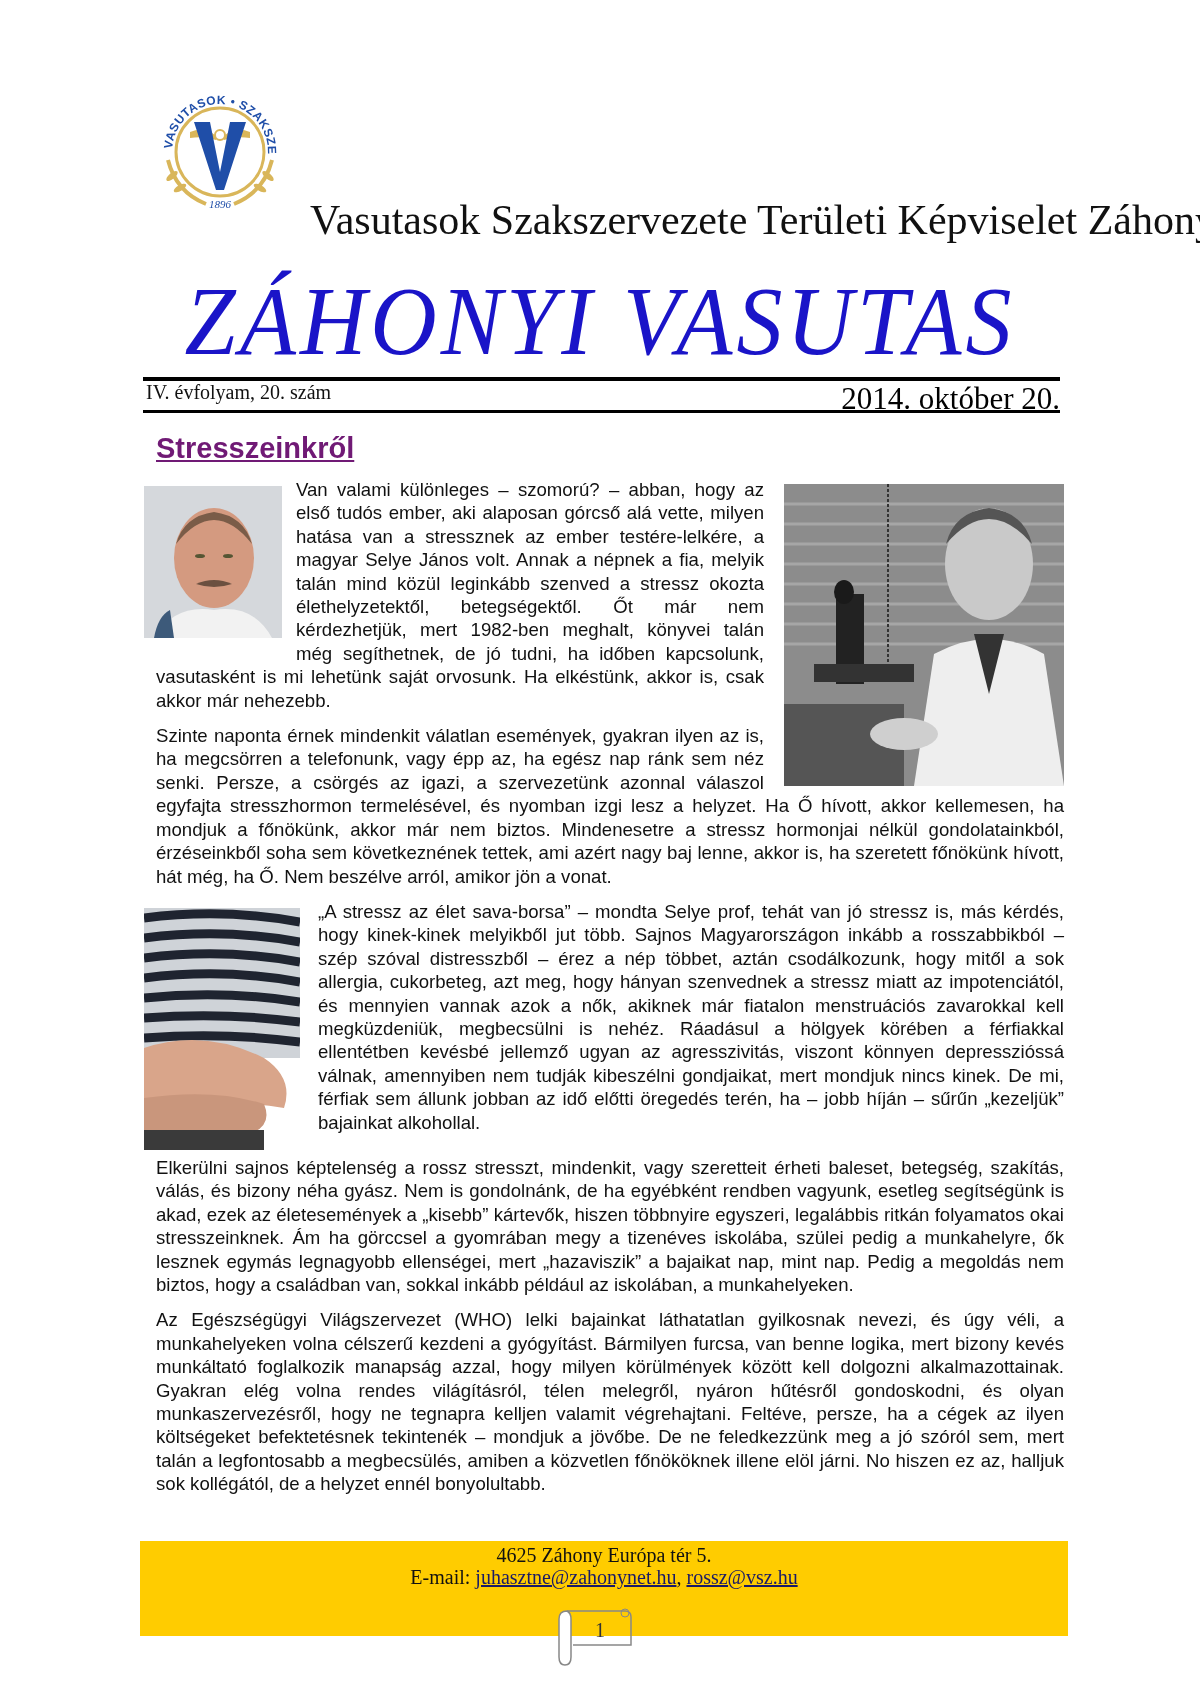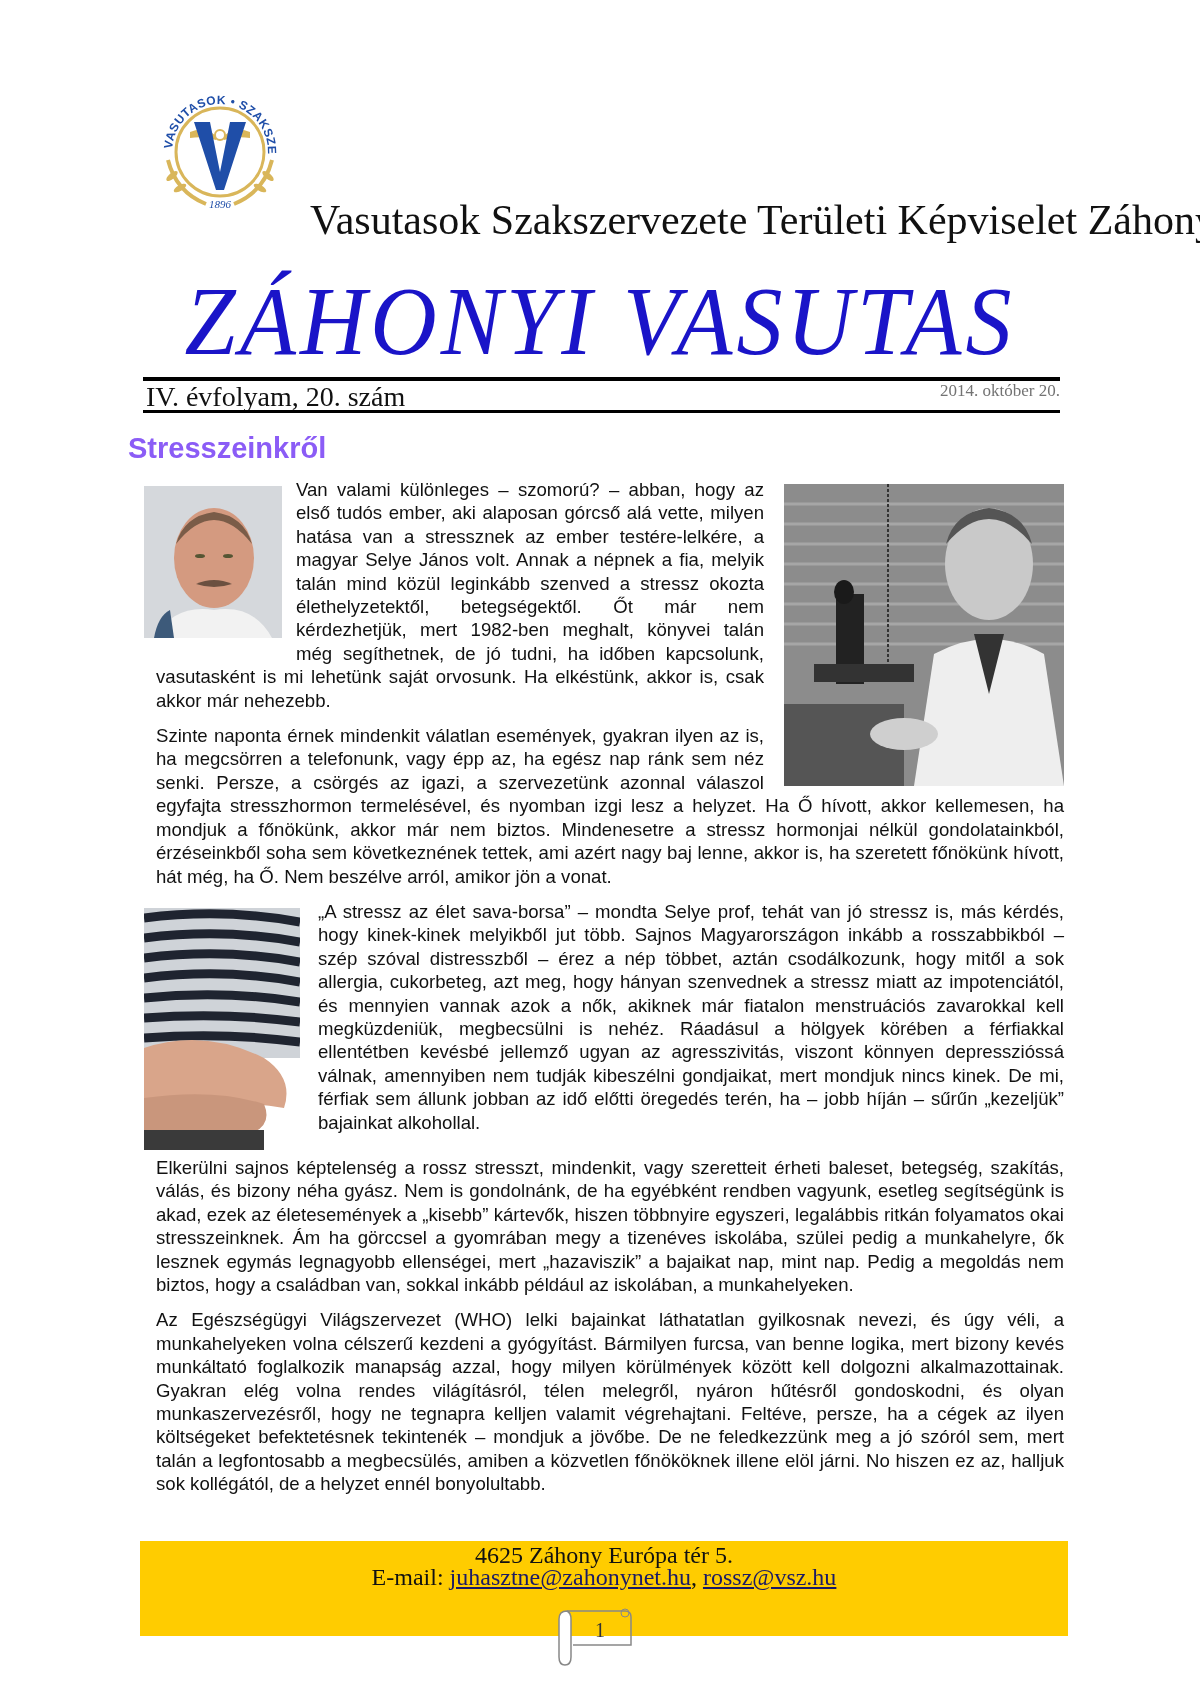--- a/index.html
+++ b/index.html
@@ -5,35 +5,35 @@
     html, body { margin: 0; padding: 0; background: #ffffff; }
     body { width: 1200px; height: 1696px; position: relative; overflow: hidden; }
     .page { position: absolute; left: 0; top: 0; width: 1200px; height: 1696px; }
 
     
     .logo { position: absolute; left: 150px; top: 80px; width: 140px; height: 140px; }
     .org-name { position: absolute; left: 310px; top: 196px; font-family: "Liberation Serif", serif; font-size: 42px; color: #111; white-space: nowrap; }
     .masthead { position: absolute; left: 0; width: 1200px; top: 268px; text-align: center; font-family: "Liberation Serif", serif; font-style: italic; font-size: 92px; color: #1a14c8; letter-spacing: 4px; white-space: nowrap; transform: scaleY(1.05); }
     .rule-top { position: absolute; left: 143px; width: 917px; top: 377px; height: 4px; background: #000; }
     .rule-bot { position: absolute; left: 143px; width: 917px; top: 410px; height: 3px; background: #000; }
-    .issue { position: absolute; left: 146px; top: 381px; font-family: "Liberation Serif", serif; font-size: 28px; color: #111; }
-    .date { position: absolute; right: 140px; top: 381px; font-family: "Liberation Serif", serif; font-size: 17px; color: #737373; }
+    .issue { position: absolute; left: 146px; top: 381px; font-family: "Liberation Serif", serif; font-size: 20px; color: #111; }
+    .date { position: absolute; right: 140px; top: 381px; font-family: "Liberation Serif", serif; font-size: 31px; color: #000000; }
 
     
-    .title { position: absolute; left: 128px; top: 432px; font-family: "Liberation Sans", sans-serif; font-weight: bold; font-size: 29px; color: #8b5cf6; }
+    .title { position: absolute; left: 156px; top: 432px; font-family: "Liberation Sans", sans-serif; font-weight: bold; font-size: 29px; color: #701a75; text-decoration: underline; }
     .article { position: absolute; left: 144px; width: 920px; top: 478px; font-family: "Liberation Sans", sans-serif; font-size: 18.6px; line-height: 23.4px; color: #111; text-align: justify; }
     .article p { margin: 0 0 12px 12px; }
     .photo { display: block; }
     .photo-man { float: left; width: 138px; height: 152px; margin: 8px 14px 4px 0; }
     .photo-selye { float: right; width: 280px; height: 302px; margin: 6px 0 6px 20px; }
     .photo-belly { float: left; width: 156px; height: 242px; margin: 8px 18px 6px 0; }
     .clear { clear: both; }
 
     
-    .footer { position: absolute; left: 140px; width: 928px; top: 1541px; height: 95px; background: #ffcc00; text-align: center; font-family: "Liberation Serif", serif; font-size: 24px; line-height: 22px; color: #111; padding-top: 3px; box-sizing: border-box; }
+    .footer { position: absolute; left: 140px; width: 928px; top: 1541px; height: 95px; background: #ffcc00; text-align: center; font-family: "Liberation Serif", serif; font-size: 20px; line-height: 22px; color: #111; padding-top: 3px; box-sizing: border-box; }
     .footer a { color: #1a1a66; text-decoration: underline; margin-top: 28px; }
     .page-num-scroll { position: absolute; left: 555px; top: 1605px; width: 80px; height: 62px; }
     .page-num { position: absolute; left: 585px; top: 1619px; width: 30px; text-align: center; font-family: "Liberation Serif", serif; font-size: 20px; color: #333; }
   </style>
 </head>
 <body>
 
 <div class="page">
 
   <svg class="logo" viewBox="0 0 140 140">

